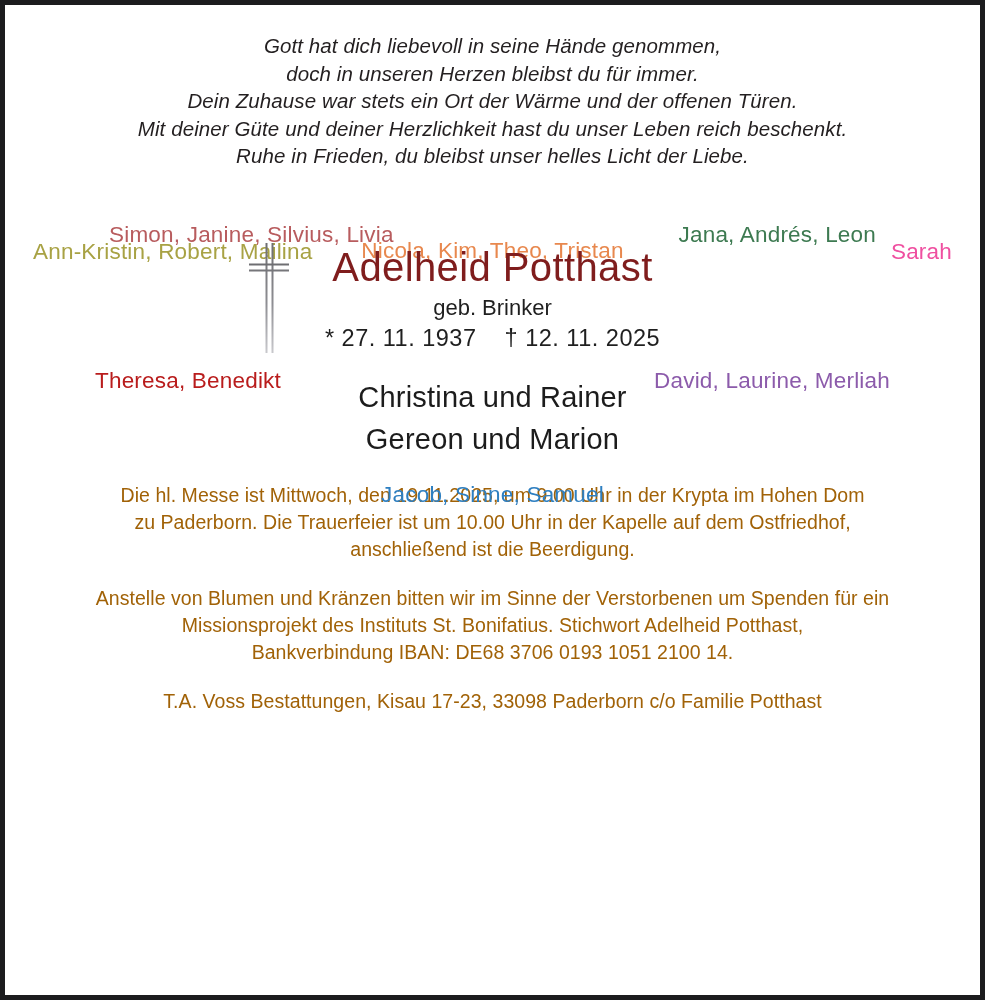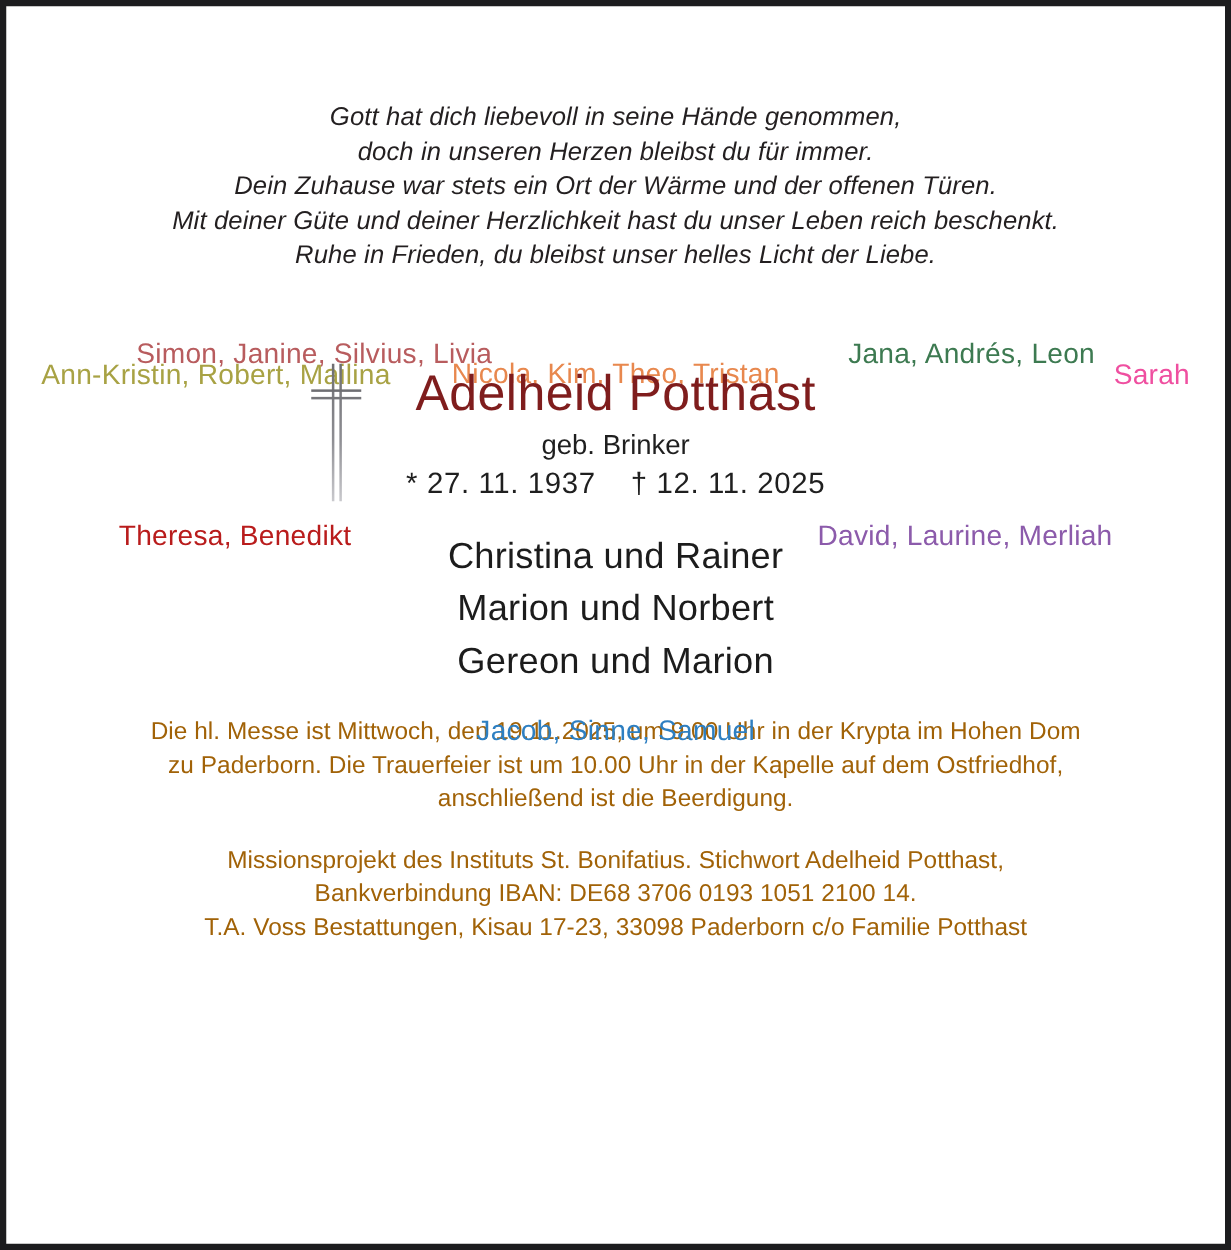--- a/index.html
+++ b/index.html
@@ -30,21 +30,20 @@
   
   .poem {
     text-align: center;
     font-style: italic;
     color: #231f20;
     font-size: 20.5px;
     line-height: 27.5px;
     letter-spacing: 0.1px;
     padding-top: 27px;
     font-family: "Liberation Sans", sans-serif;
-    margin-top: 48px;
   }
   .poem div { white-space: nowrap; }
 
   
   .name-row {
     position: relative;
     width: 100%;
     height: 0;
   }
   .nm {
@@ -115,21 +114,21 @@
     color: #a16207;
   }
   .para {
     font-size: 19.5px;
     line-height: 27px;
     letter-spacing: 0.05px;
   }
   .para div { white-space: nowrap; }
   .p-service { margin-top: 22px; }
   .p-donate  { margin-top: 22px; }
-  .p-under   { }
+  .p-under   { margin-top: 22px; }
 </style>
 </head>
 <body>
 
 <div class="notice" style="border-color: rgb(28, 28, 30); background: rgb(255, 255, 255);">
   <div class="inner">
 
     <div class="poem">
       <div>Gott hat dich liebevoll in seine Hände genommen,</div>
       <div>doch in unseren Herzen bleibst du für immer.</div>
@@ -183,37 +182,37 @@
       </div>
     </div>
 
     <div class="name-row" style="margin-top:14px;">
       <span class="nm left" id="n5" style="left: 72px; color: #b91c1c;">Theresa, Benedikt</span>
       <span class="nm right" id="n6" style="right: 72px; color: rgb(140, 91, 171);">David, Laurine, Merliah</span>
     </div>
 
     <div class="center-names">
       <div>Christina und Rainer</div>
-      <div>Marion und Norbert</div>
       <div>Gereon und Marion</div>
     </div>
 
     <div class="name-row" style="margin-top:22px;">
       <span class="nm center" id="n7" style="color: rgb(46, 127, 193);">Jacob, Sinne, Samuel</span>
     </div>
 
     <div class="footer-block">
 
       <div class="para p-service">
         <div>Die hl. Messe ist Mittwoch, den 19.11.2025, um 9.00 Uhr in der Krypta im Hohen Dom</div>
         <div>zu Paderborn. Die Trauerfeier ist um 10.00 Uhr in der Kapelle auf dem Ostfriedhof,</div>
         <div>anschließend ist die Beerdigung.</div>
       </div>
 
       <div class="para p-donate">
+        <div>Anstelle von Blumen und Kränzen bitten wir im Sinne der Verstorbenen um Spenden für ein</div>
         <div>Missionsprojekt des Instituts St. Bonifatius. Stichwort Adelheid Potthast,</div>
         <div>Bankverbindung IBAN: DE68 3706 0193 1051 2100 14.</div>
       </div>
 
       <div class="para p-under">
         <div>T.A. Voss Bestattungen, Kisau 17-23, 33098 Paderborn c/o Familie Potthast</div>
       </div>
 
     </div>
 

